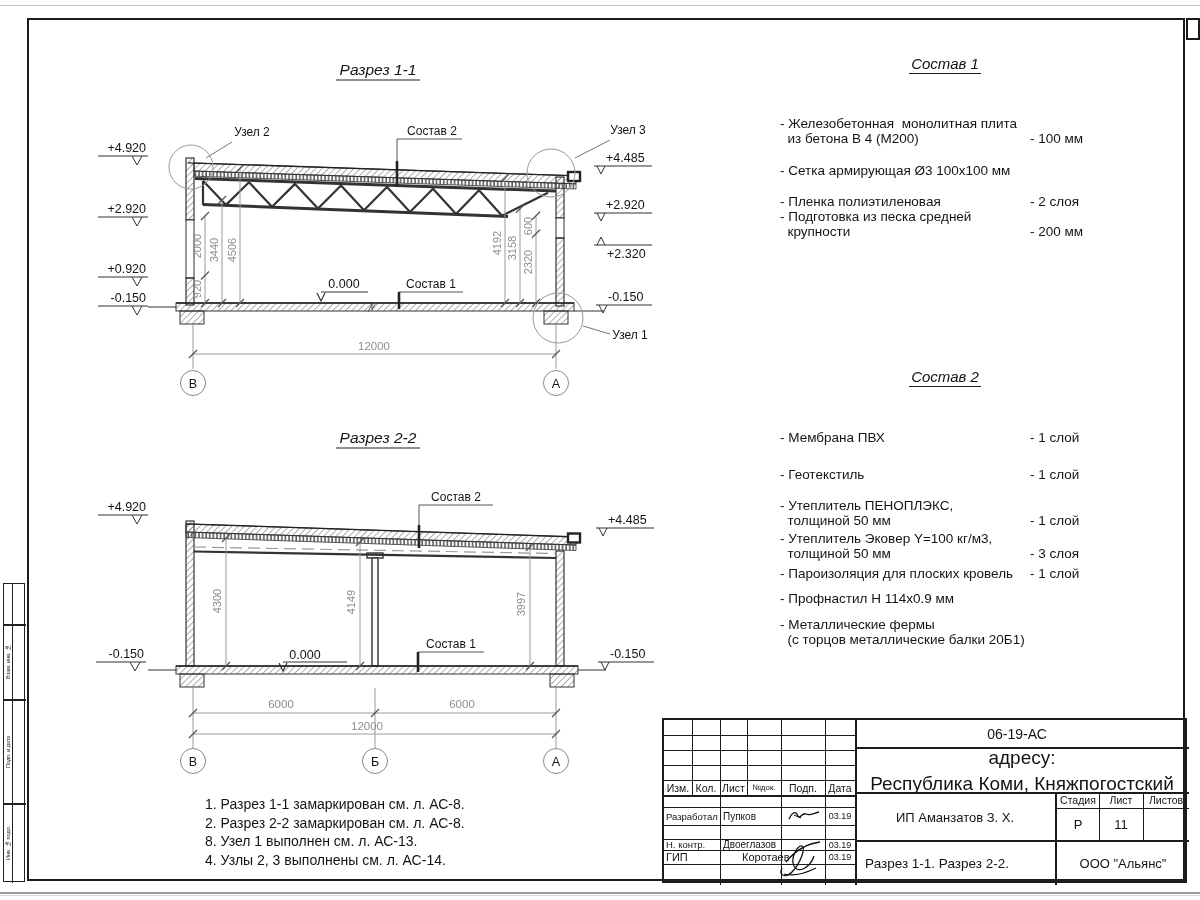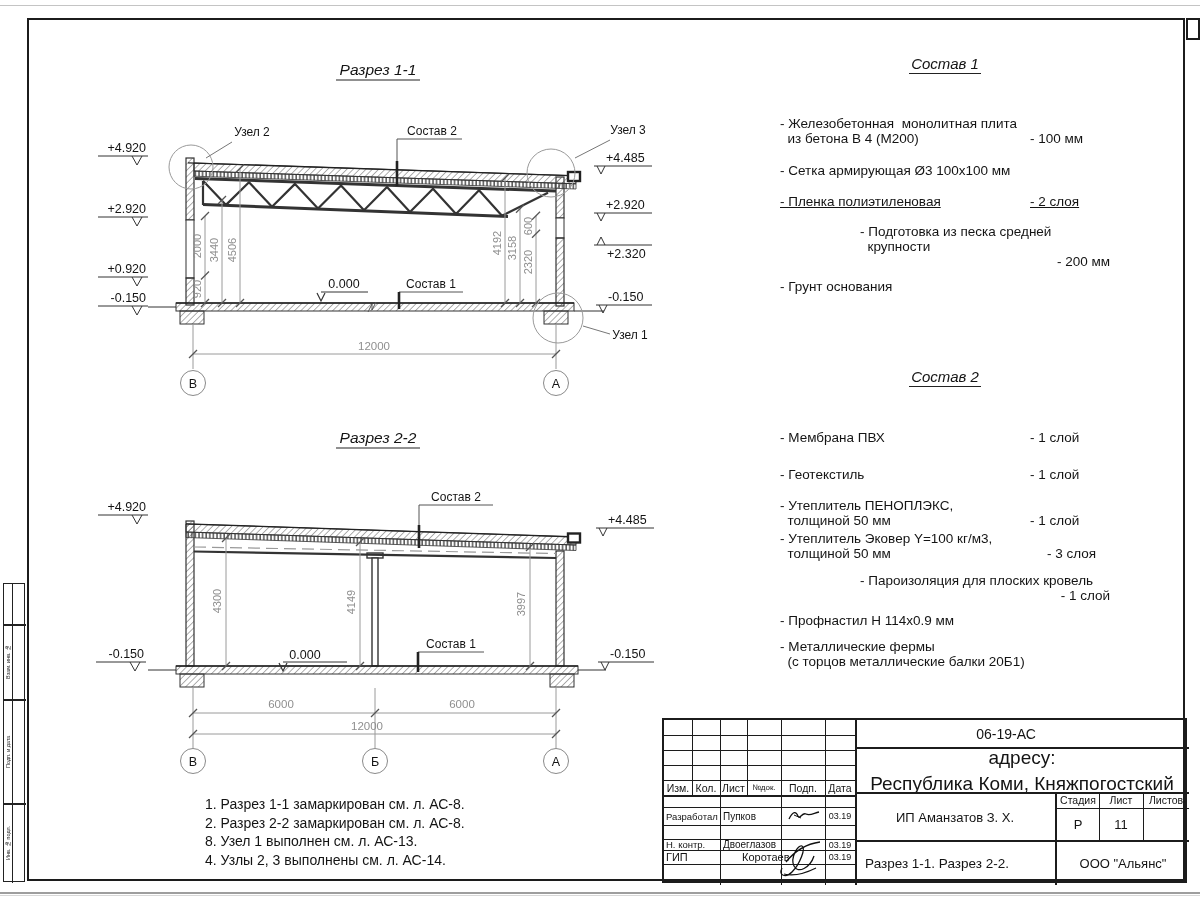--- a/index.html
+++ b/index.html
@@ -303,56 +303,52 @@
   <div class="comp-title" style="margin-bottom:44px;"><span>Состав 1</span></div>
   <div class="comp-item" style="margin-bottom:17px;">
       <div class="comp-name">- Железобетонная  монолитная плита
   из бетона В 4 (М200)</div>
       <div class="comp-val">- 100 мм</div>
     </div>
   <div class="comp-item" style="margin-bottom:16px;">
       <div class="comp-name">- Сетка армирующая Ø3 100х100 мм</div>
       <div class="comp-val"></div>
     </div>
-  <div class="comp-item" style="margin-bottom:15px;text-decoration:underline;">
+  <div class="comp-item" style="">
       <div class="comp-name">- Пленка полиэтиленовая</div>
       <div class="comp-val">-  2 слоя</div>
     </div>
-  <div class="comp-item" style="margin-bottom:10px;flex-direction:column;">
+  <div class="comp-item" style="margin-bottom:18px;">
       <div class="comp-name">- Подготовка из песка средней
   крупности</div>
       <div class="comp-val">- 200 мм</div>
-    </div>
-  <div class="comp-item">
-      <div class="comp-name">- Грунт основания</div>
-      <div class="comp-val"></div>
     </div>
 </div>
 
 <div class="comp" style="left:780px;top:368px;">
   <div class="comp-title" style="margin-bottom:45px;"><span>Состав 2</span></div>
   <div class="comp-item" style="margin-bottom:22px;">
       <div class="comp-name">- Мембрана ПВХ</div>
       <div class="comp-val">- 1 слой</div>
     </div>
   <div class="comp-item" style="margin-bottom:16px;">
       <div class="comp-name">- Геотекстиль</div>
       <div class="comp-val">- 1 слой</div>
     </div>
   <div class="comp-item" style="margin-bottom:3px;">
       <div class="comp-name">- Утеплитель ПЕНОПЛЭКС,
   толщиной 50 мм</div>
       <div class="comp-val">- 1 слой</div>
     </div>
-  <div class="comp-item" style="margin-bottom:12px;gap:17px;">
+  <div class="comp-item" style="margin-bottom:5px;">
       <div class="comp-name">- Утеплитель Эковер Y=100 кг/м3,
   толщиной 50 мм</div>
       <div class="comp-val">- 3 слоя</div>
     </div>
-  <div class="comp-item" style="margin-bottom:10px;flex-direction:column;">
+  <div class="comp-item" style="margin-bottom:10px;">
       <div class="comp-name">- Пароизоляция для плоских кровель</div>
       <div class="comp-val">- 1 слой</div>
     </div>
   <div class="comp-item" style="margin-bottom:11px;">
       <div class="comp-name">- Профнастил Н 114х0.9 мм</div>
       <div class="comp-val"></div>
     </div>
   <div class="comp-item">
       <div class="comp-name">- Металлические фермы
   (с торцов металлические балки 20Б1)</div>
@@ -414,21 +410,21 @@
 
   <svg class="abs" style="left:122px;top:88px;" width="36" height="16" viewBox="0 0 36 16">
     <path d="M3 11 C7 3 10 3 12 8 C14 12 16 4 20 6 C24 8 28 5 33 4" fill="none" stroke="#111" stroke-width="1.3"></path>
     <path d="M8 7 L15 10" fill="none" stroke="#111" stroke-width="1"></path>
   </svg>
   <svg class="abs" style="left:112px;top:118px;" width="48" height="42" viewBox="0 0 48 42">
     <path d="M6 30 C2 38 10 40 16 34 C24 26 30 10 26 8 C22 6 14 20 18 28 C22 36 34 30 38 18 M10 24 C18 14 30 6 44 4" fill="none" stroke="#111" stroke-width="1.3"></path>
     <path d="M8 36 C16 38 28 36 40 30" fill="none" stroke="#111" stroke-width="1.1"></path>
   </svg>
 
-  <div class="cell" style="left:175px;top:0;width:334px;height:27px;font-size:14px;">06-19-АС</div>
+  <div class="cell" style="left:186px;top:0;width:334px;height:27px;font-size:14px;">06-19-АС</div>
   <div class="cell" style="left:191px;top:29px;width:334px;height:43px;font-size:19px;line-height:26px;white-space:pre-line;">Здание кафе, расположенное по адресу:
 Республика Коми, Княжпогостский район, г. Емва</div>
   <div class="cell" style="left:191px;top:74px;width:200px;height:46px;font-size:13px;">ИП Аманзатов З. Х.</div>
   <div class="cell" style="left:393px;top:72px;width:42px;height:16px;font-size:10.5px;">Стадия</div>
   <div class="cell" style="left:435px;top:72px;width:44px;height:16px;font-size:10.5px;">Лист</div>
   <div class="cell" style="left:479px;top:72px;width:46px;height:16px;font-size:10.5px;">Листов</div>
   <div class="cell" style="left:393px;top:89px;width:42px;height:31px;font-size:13px;">Р</div>
   <div class="cell" style="left:435px;top:89px;width:44px;height:31px;font-size:13px;">11</div>
   <div class="cell" style="left:479px;top:89px;width:46px;height:31px;font-size:13px;"></div>
   <div class="cell" style="left:191px;top:122px;width:164px;height:43px;font-size:13.5px;">Разрез 1-1. Разрез 2-2.</div>

